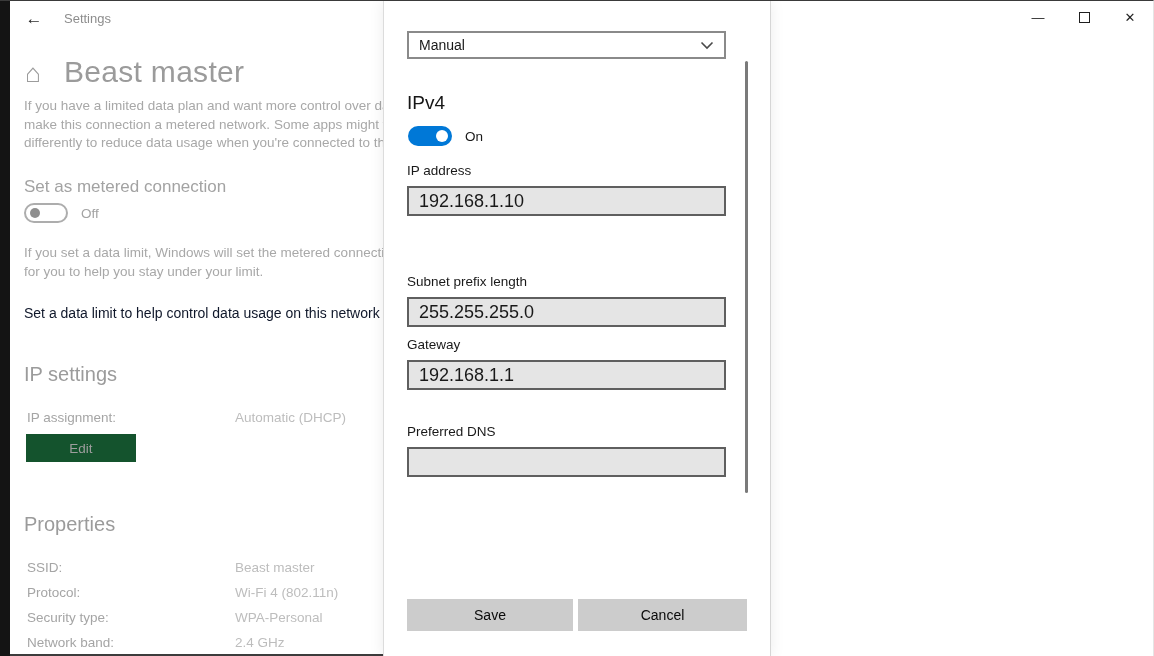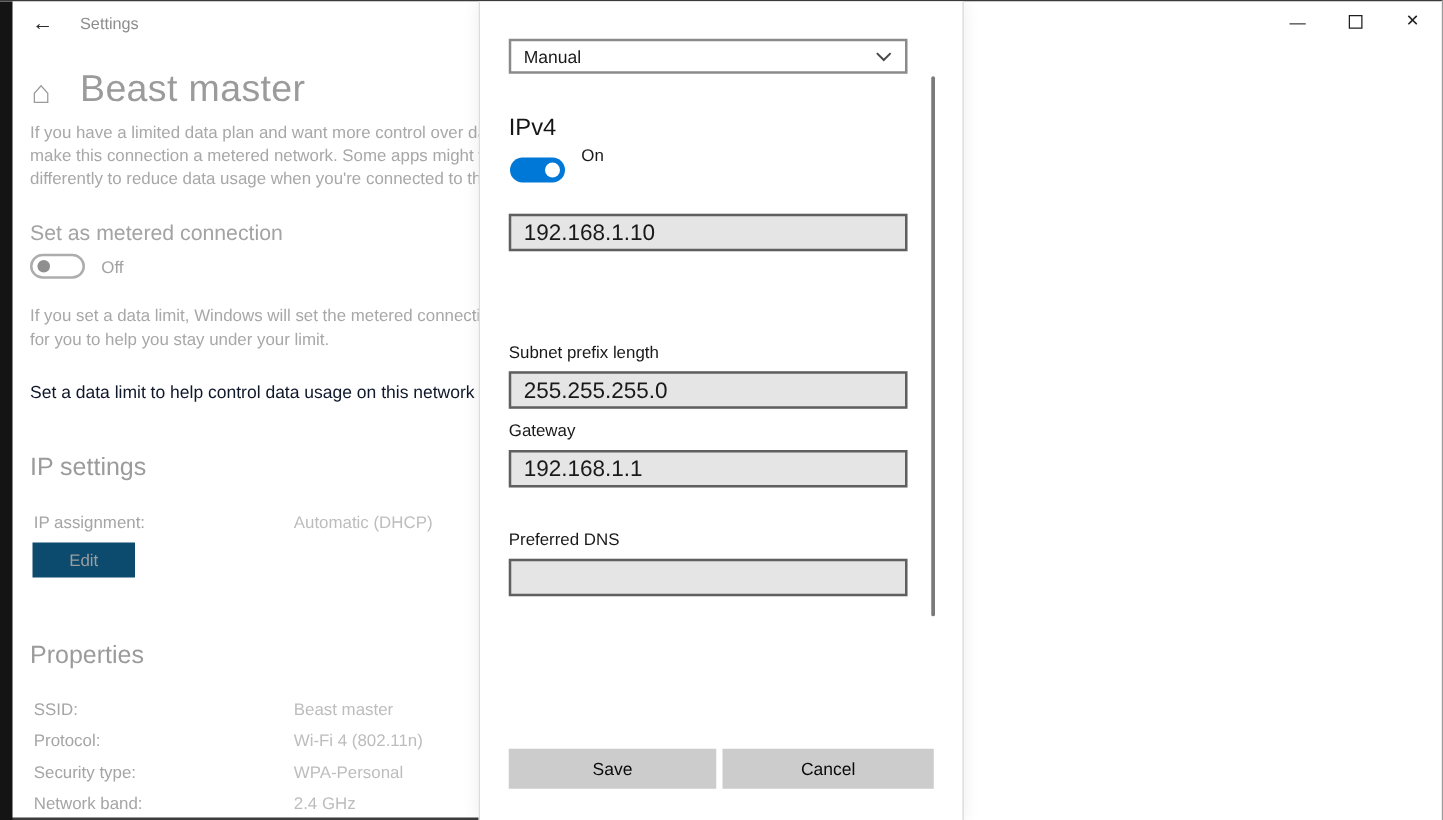--- a/index.html
+++ b/index.html
@@ -41,38 +41,38 @@
 
   .data-limit-link { position:absolute; left:24px; top:304px; font-size:14px; color:#0f172a; white-space:nowrap; cursor:pointer; }
 
   .section-heading { position:absolute; left:24px; font-size:20px; font-weight:300; color:#9b9b9b; }
   .h-ip { top:362px; }
   .h-props { top:512px; }
 
   .kv-label { position:absolute; left:27px; font-size:13.5px; color:#a5a5a5; }
   .kv-value { position:absolute; left:235px; font-size:13.5px; color:#bdbdbd; white-space:nowrap; }
 
-  .edit-btn { position:absolute; left:26px; top:433px; width:82px; height:28px; background:#0c4a6e;
+  .edit-btn { position:absolute; left:26px; top:433px; width:110px; height:28px; background:#14532d;
     color:#9e9e9e; font-size:13.5px; display:flex; align-items:center; justify-content:center; border:none; cursor:default; }
 
   
   .dialog { position:absolute; left:383px; top:0; width:388px; height:656px; background:#fff; z-index:10;
     border-left:1px solid #dcdcdc; border-right:1px solid #d6d6d6;
     box-shadow:0 0 14px rgba(0,0,0,0.08); color:#191919; }
 
   .dd { position:absolute; left:23px; top:30px; width:319px; height:28px; border:2px solid #8a8a8a; background:#fff;
     display:flex; align-items:center; padding:0 10px; font-size:14px; color:#191919; cursor:default; }
   .dd .dd-text { flex:1; }
   .dd svg { display:block; }
 
   .ipv4-heading { position:absolute; left:23px; top:91px; font-size:19px; color:#161616; }
 
   .toggle-on { position:absolute; left:24px; top:125px; width:44px; height:20px; border-radius:10px; background:var(--accent); }
   .toggle-on .knob { position:absolute; right:4px; top:4px; width:12px; height:12px; border-radius:50%; background:#fff; }
-  .toggle-on-label { position:absolute; left:81px; top:116px; font-size:13.5px; color:#191919; }
+  .toggle-on-label { position:absolute; left:81px; top:128px; font-size:13.5px; color:#191919; }
 
   .field { position:absolute; left:23px; width:319px; }
   .field .f-label { font-size:13.5px; color:#191919; display:block; }
   .field input { margin-top:8px; width:319px; height:30px; border:2px solid #5f5f5f; background:#e5e5e5;
     font-family:"Liberation Sans","DejaVu Sans",sans-serif; font-size:18px; color:#191919; padding:0 10px; display:block; }
   .f1 { top:162px; } .f2 { top:249px;margin-top:24px; } .f3 { top:336px; } .f4 { top:423px; } .f5 { top:510px; }
 
   .dlg-btn { position:absolute; top:598px; height:32px; background:#cccccc; border:none;
     font-family:"Liberation Sans","DejaVu Sans",sans-serif; font-size:14px; color:#0a0a0a; cursor:default; }
   .btn-save { left:23px; width:166px; }
@@ -152,20 +152,21 @@
       </svg>
     </div>
 
     <div class="ipv4-heading">IPv4</div>
     <div class="toggle-on">
         <span class="knob"></span>
       </div>
     <div class="toggle-on-label">On</div>
 
     <div class="field f1">
+      <span class="f-label">IP address</span>
       <input value="192.168.1.10" style="">
     </div>
     <div class="field f2">
       <span class="f-label">Subnet prefix length</span>
       <input value="255.255.255.0" style="">
     </div>
     <div class="field f3">
       <span class="f-label">Gateway</span>
       <input value="192.168.1.1" style="">
     </div>

